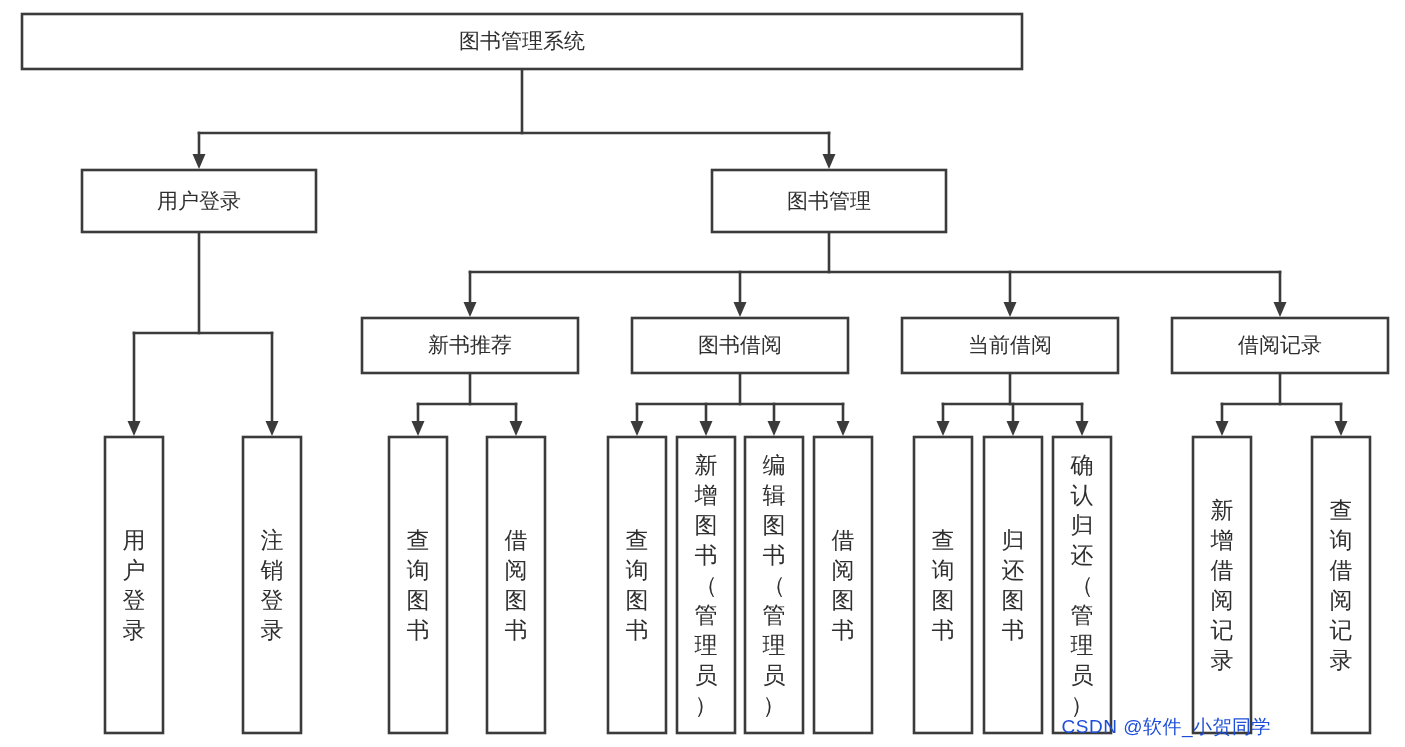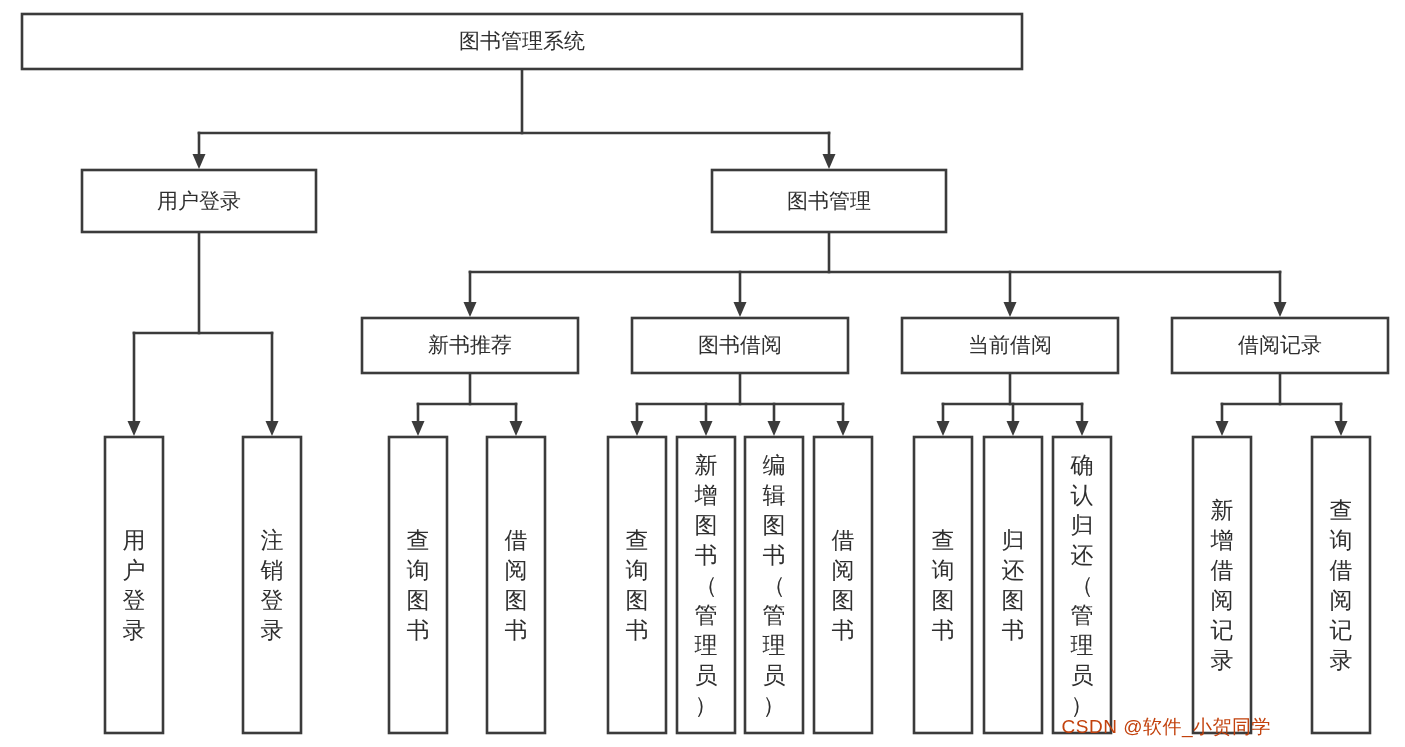--- a/index.html
+++ b/index.html
@@ -55,21 +55,21 @@
     font-size: 23px;
     fill: #2f2f2f;
     text-anchor: middle;
   }
   .watermark {
     position: absolute;
     right: 14px;
     bottom: 7px;
     font-family: "Liberation Sans", "DejaVu Sans", sans-serif;
     font-size: 19px;
-    color: #c2410c;
+    color: #1d4ed8;
     letter-spacing: 0.5px;
     white-space: nowrap;
     pointer-events: none;
     margin-top: 8px;
   }
 </style>
 </head>
 <body>
 
 <div id="diagram-root">

